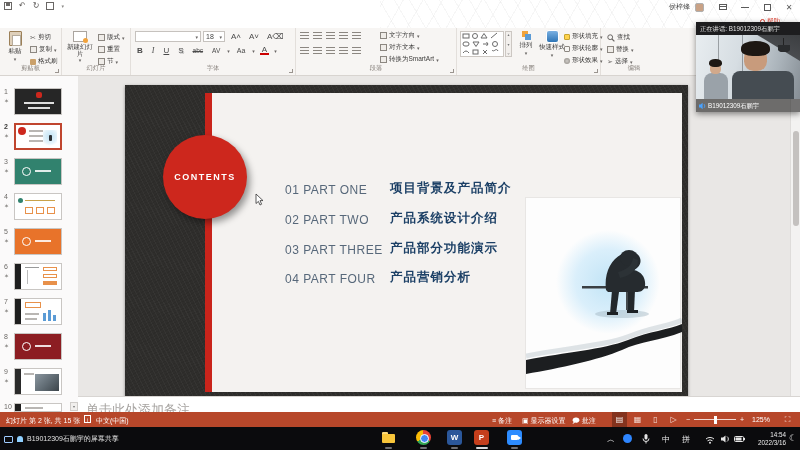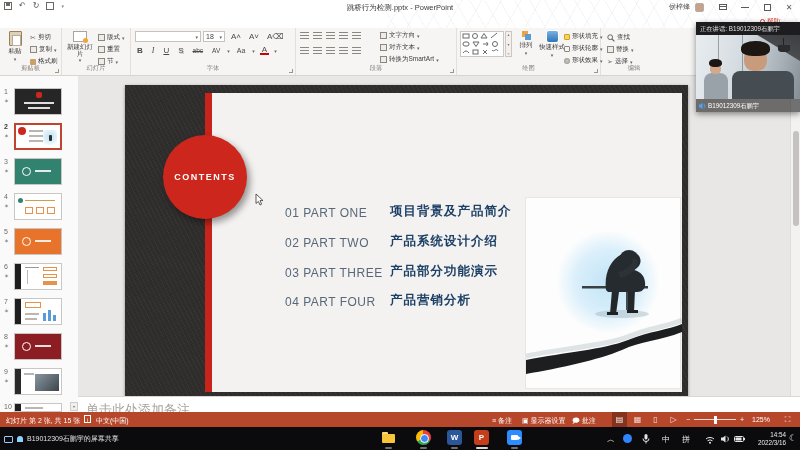--- a/index.html
+++ b/index.html
@@ -79,21 +79,21 @@
   #canvas { position:absolute; left:78px; top:76px; width:712px; height:320px; background:#e9e7e5; }
   #slide { position:absolute; left:47px; top:9px; width:563px; height:337px; background:#2f2e2c; box-shadow:0 1px 3px rgba(0,0,0,.4);
     background-image:
       repeating-linear-gradient(63deg, rgba(255,255,255,.03) 0 1px, transparent 1px 4px),
       repeating-linear-gradient(-27deg, rgba(0,0,0,.07) 0 1px, transparent 1px 3px); }
   #stripe { position:absolute; left:80px; top:8px; width:7px; height:299px; background:#c9241b; }
   #whitepanel { position:absolute; left:87px; top:8px; width:470px; height:299px; background:#f4f2f0; }
   #badge { position:absolute; left:38px; top:50px; width:84px; height:84px; border-radius:50%; background:#cd271d; box-shadow:3px 4px 7px rgba(0,0,0,.4); display:flex; align-items:center; justify-content:center; color:#fff; font-weight:bold; font-size:9px; letter-spacing:1.5px; }
   .tocrow { position:absolute; left:160px; display:flex; align-items:flex-end; }
   .toc-en { width:105px; font-size:12px; color:#57687a; letter-spacing:.5px; }
-  .toc-zh { font-size:12.5px; font-weight:bold; color:#1c4066; letter-spacing:1px;margin-top:23px; }
+  .toc-zh { font-size:12.5px; font-weight:bold; color:#1c4066; letter-spacing:1px; }
   #figure { position:absolute; left:400px; top:112px; width:156px; height:192px; background:#fdfdfd; border:1px solid #e8e6e4;
     background-image:radial-gradient(circle 72px at 82px 84px, #c2e4f6 0%, #daeffb 45%, rgba(253,253,253,0) 72%); }
   #cursor { position:absolute; left:177px; top:117px; }
   #vscroll { position:absolute; left:790px; top:76px; width:10px; height:320px; background:#f3f2f1; border-left:1px solid #dedcda; }
   #vthumb { position:absolute; left:2px; top:55px; width:6px; height:95px; background:#c4c1bf; border-radius:3px; }
 
   
   #notesbar { position:absolute; left:78px; top:396px; width:722px; height:16px; background:#fff; border-top:1px solid #d8d5d2; }
   #notesbar span { position:absolute; left:8px; top:4px; font-size:13px; color:#a6a3a0; }
 
@@ -155,21 +155,20 @@
 
   <div id="titlebar">
     <div class="pattern"></div>
     <div id="qat">
       <span class="qicon save"></span>
       <span class="qglyph">↶</span>
       <span class="qglyph">↻</span>
       <span class="qicon"></span>
       <span class="qcaret">▾</span>
     </div>
-    <div id="win-title">跳桥行为检测.pptx - PowerPoint</div>
     <div id="tb-right">
       <span id="tb-user">侯梓烽</span>
       <span id="tb-avatar"></span>
       <span class="wbtn">
           <span class="ribbox"></span>
         </span>
       <span class="wbtn">
           <span class="minb"></span>
         </span>
       <span class="wbtn">

